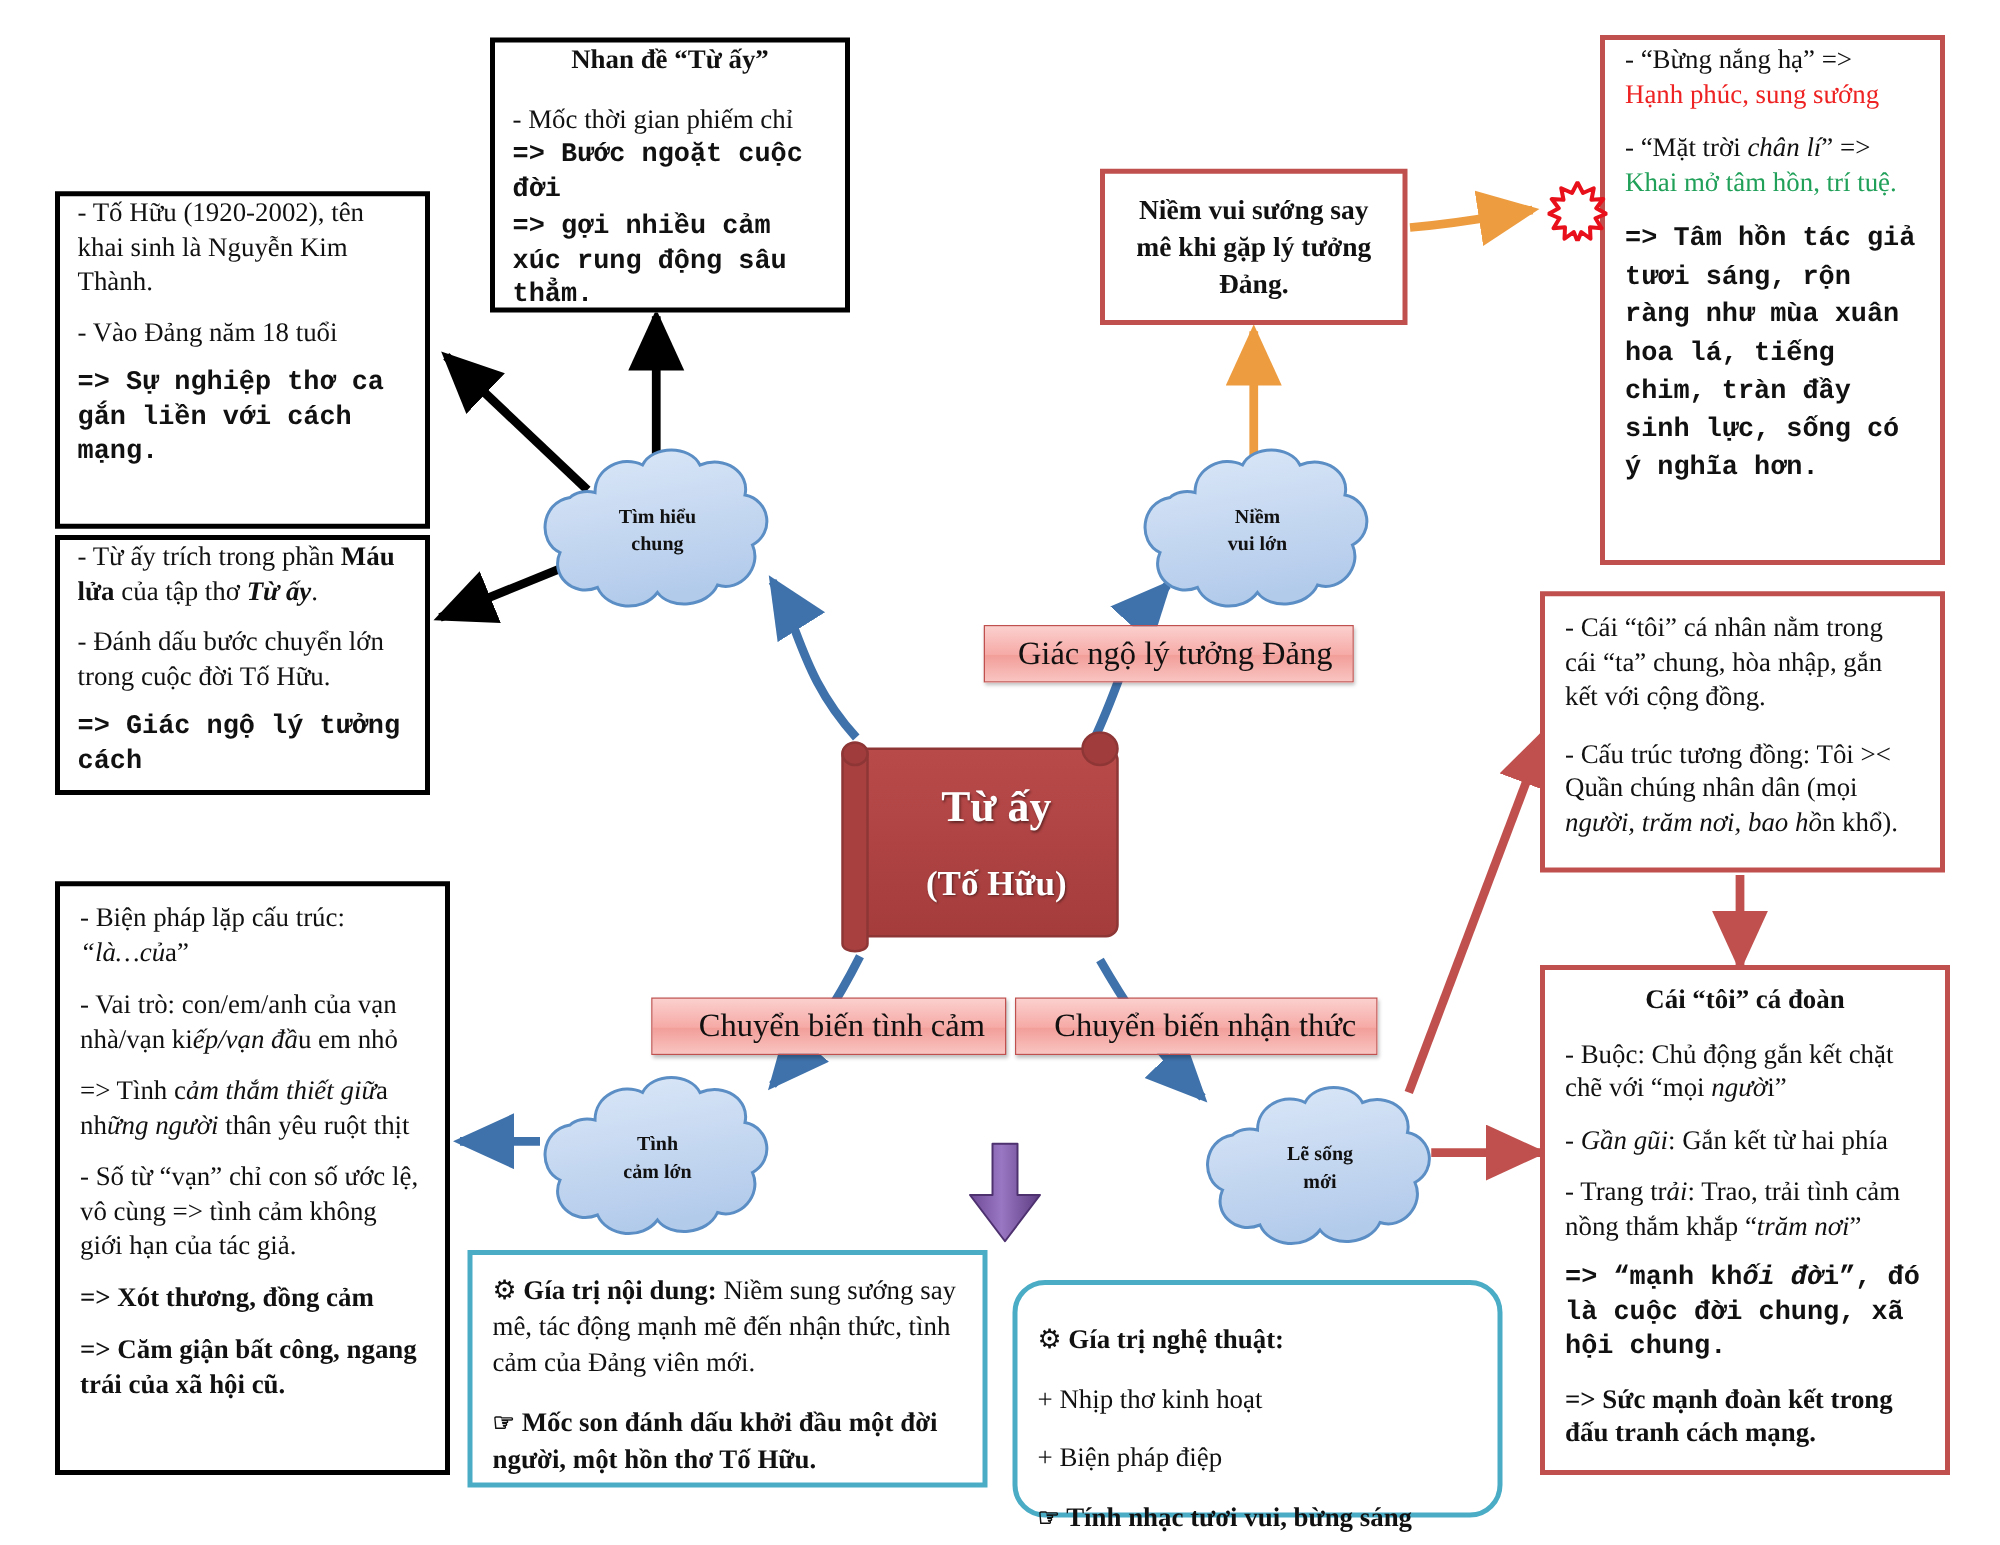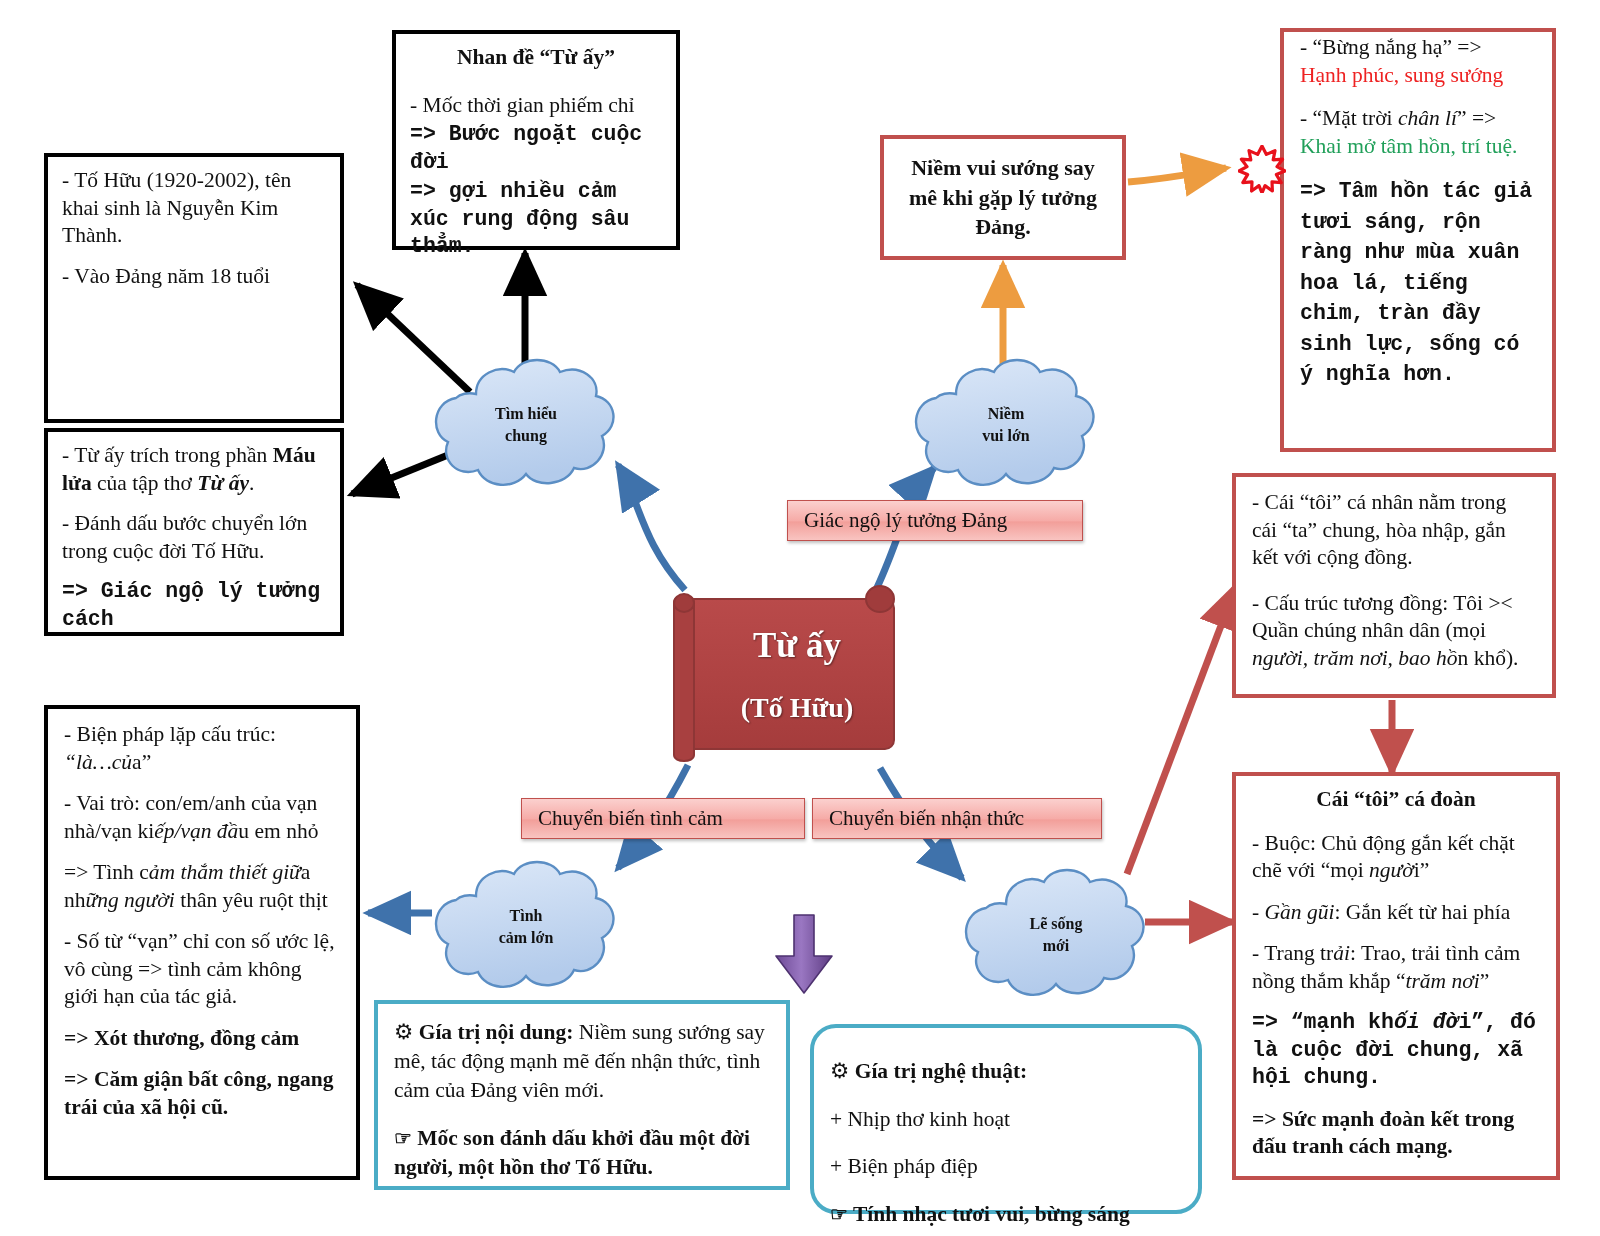--- a/index.html
+++ b/index.html
@@ -3,21 +3,21 @@
 <meta charset="utf-8">
 <style>
   html,body{margin:0;padding:0;background:#ffffff;}
   body{width:1600px;height:1236px;position:relative;overflow:hidden;
        font-family:"Liberation Serif","DejaVu Serif",serif;}
   .layer{position:absolute;left:0;top:0;width:1600px;height:1236px;}
   #svg-connectors{z-index:1;}
   .node{position:absolute;z-index:3;box-sizing:border-box;}
 
   
-  .box-black{border:4px solid #000000;background:#ffffff;padding:10px 14px;}
+  .box-black{border:4px solid #000000;background:#ffffff;padding:0 14px;}
   
   .box-red{border:4px solid #c0504d;background:#ffffff;padding:10px 14px;}
   
   .box-cyan{border:4px solid #4bacc6;background:#ffffff;padding:10px 16px;}
 
   p.l{margin:0 0 13px 0;font-size:21.5px;line-height:1.28;color:#111;}
   p.l:last-child{margin-bottom:0;}
   .blue{color:#1f6fad;font-weight:bold;font-family:Liberation Mono, monospace;}
   .red{color:#e8111b;font-weight:bold;}
   .dred{color:#c00000;font-weight:bold;}
@@ -31,21 +31,21 @@
   
   .cloud{position:absolute;width:196px;height:150px;z-index:3;}
   .cloud svg{position:absolute;left:0;top:0;}
   .cloud .ctext{position:absolute;left:0;top:0;width:196px;height:150px;
        display:flex;flex-direction:column;align-items:center;justify-content:center;
        font-weight:bold;font-size:16px;color:#111;line-height:1.35;z-index:2;}
 
   
   .pink{position:absolute;z-index:4;border:1.5px solid #c0504d;
         background:linear-gradient(180deg,#fbd0ce 0%,#f6aaa6 52%,#f29e99 53%,#f9c4c1 100%);
-        font-size:21px;color:#111;text-align:left;padding:7px 16px;
+        font-size:26px;color:#111;text-align:right;padding:7px 16px;
         box-shadow:1px 2px 3px rgba(0,0,0,.25);}
 
   
   #center-scroll{position:absolute;z-index:5;}
   #center-scroll .ctext{position:absolute;left:0;top:0;width:100%;height:100%;
       display:flex;flex-direction:column;align-items:center;justify-content:center;
       color:#fff;font-weight:bold;text-shadow:1px 1px 2px rgba(0,0,0,.45);}
   #center-scroll .t1{font-size:35px;margin-bottom:26px;margin-left:18px;}
   #center-scroll .t2{font-size:28px;margin-left:18px;}
 
@@ -173,20 +173,21 @@
   </div>
 </div>
 
 <div class="pink" style="left:787px;top:500px;width:262px;">Giác ngộ lý tưởng Đảng</div>
 <div class="pink" style="left:521px;top:798px;width:250px;">Chuyển biến tình cảm</div>
 <div class="pink" style="left:812px;top:798px;width:256px;">Chuyển biến nhận thức</div>
 
 <div class="node box-black" style="left:44px;top:153px;width:300px;height:270px;">
   <p class="l">- Tố Hữu (1920-2002), tên khai sinh là Nguyễn Kim Thành.</p>
   <p class="l">- Vào Đảng năm 18 tuổi</p>
+  <p class="l blue"> =&gt; Sự nghiệp thơ ca gắn liền với cách mạng.</p>
 </div>
 
 <div class="node box-black" style="left:392px;top:30px;width:288px;height:220px;">
   <p class="l red ctr" style="margin-bottom:20px;">Nhan đề “Từ ấy”</p>
   <p class="l" style="margin-bottom:2px;">- Mốc thời gian phiếm chỉ</p>
   <p class="l blue" style="margin-bottom:2px;">=&gt; Bước ngoặt cuộc đời</p>
   <p class="l blue">=&gt; gợi nhiều cảm xúc rung động sâu thẳm.</p>
 </div>
 
 <div class="node box-black" style="left:44px;top:428px;width:300px;height:208px;">

